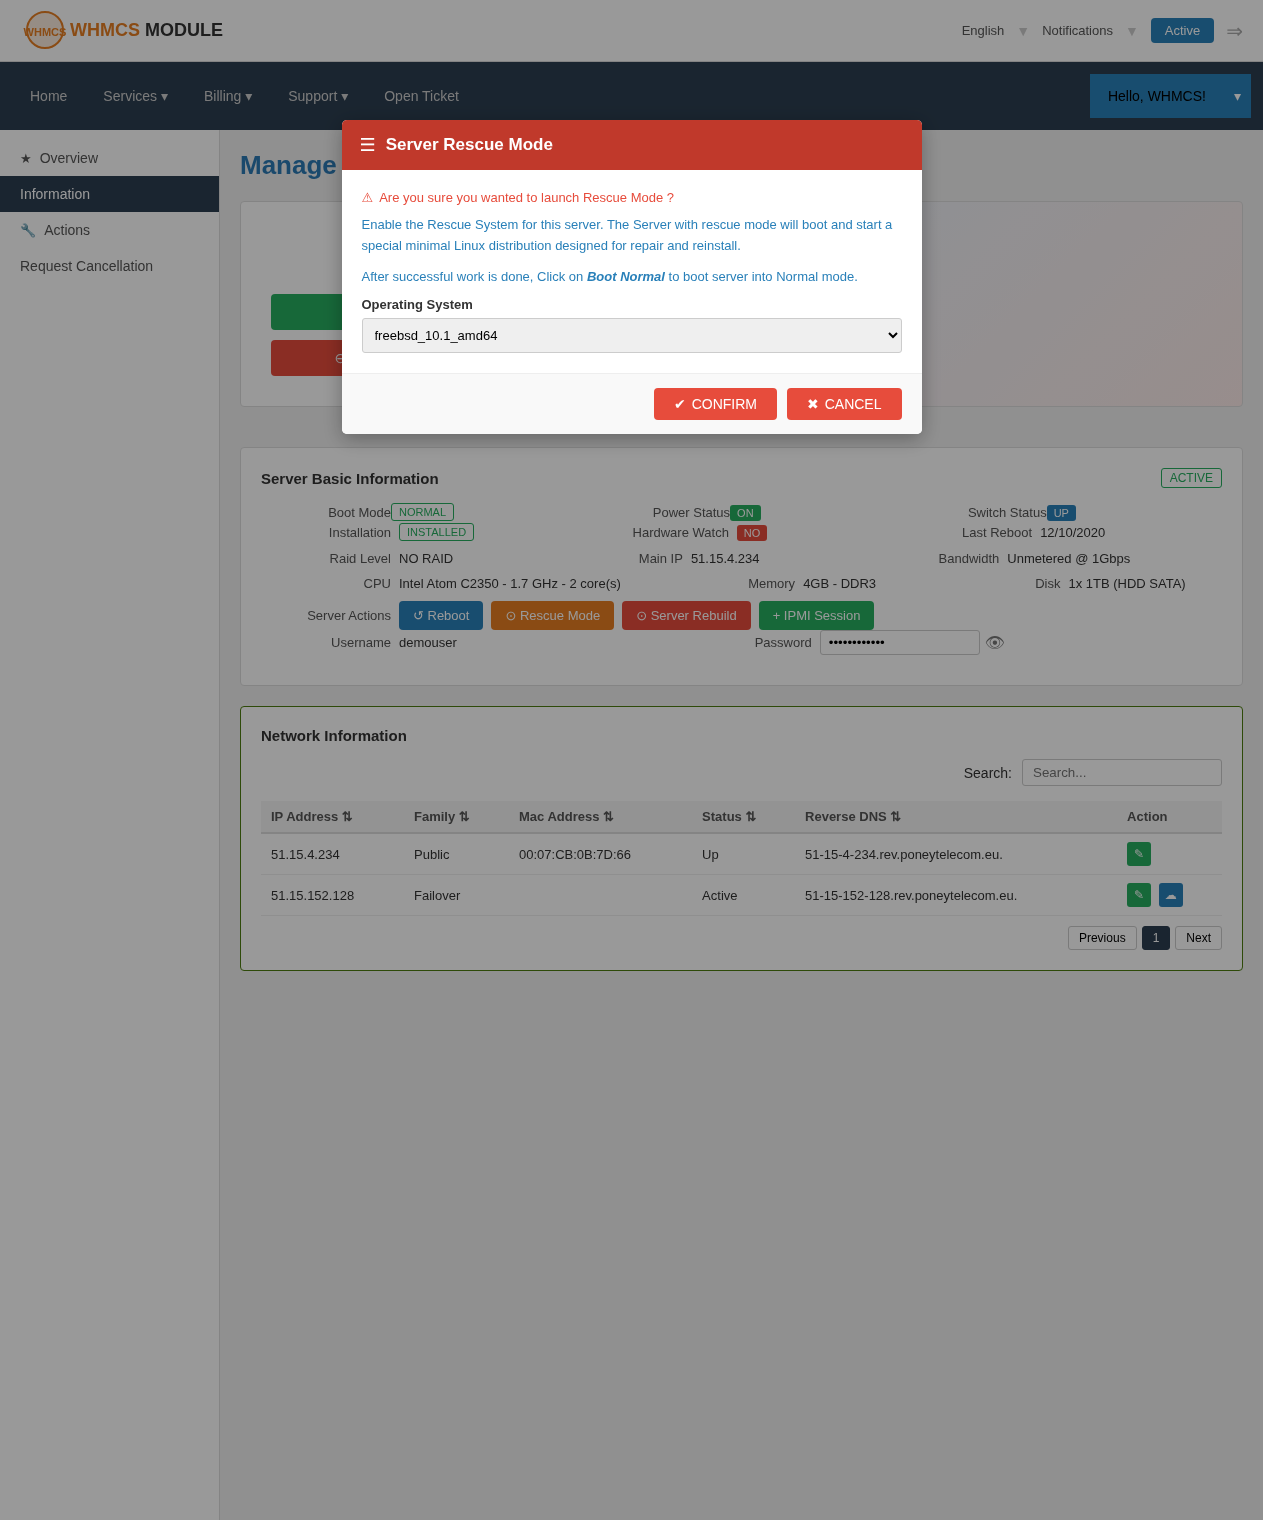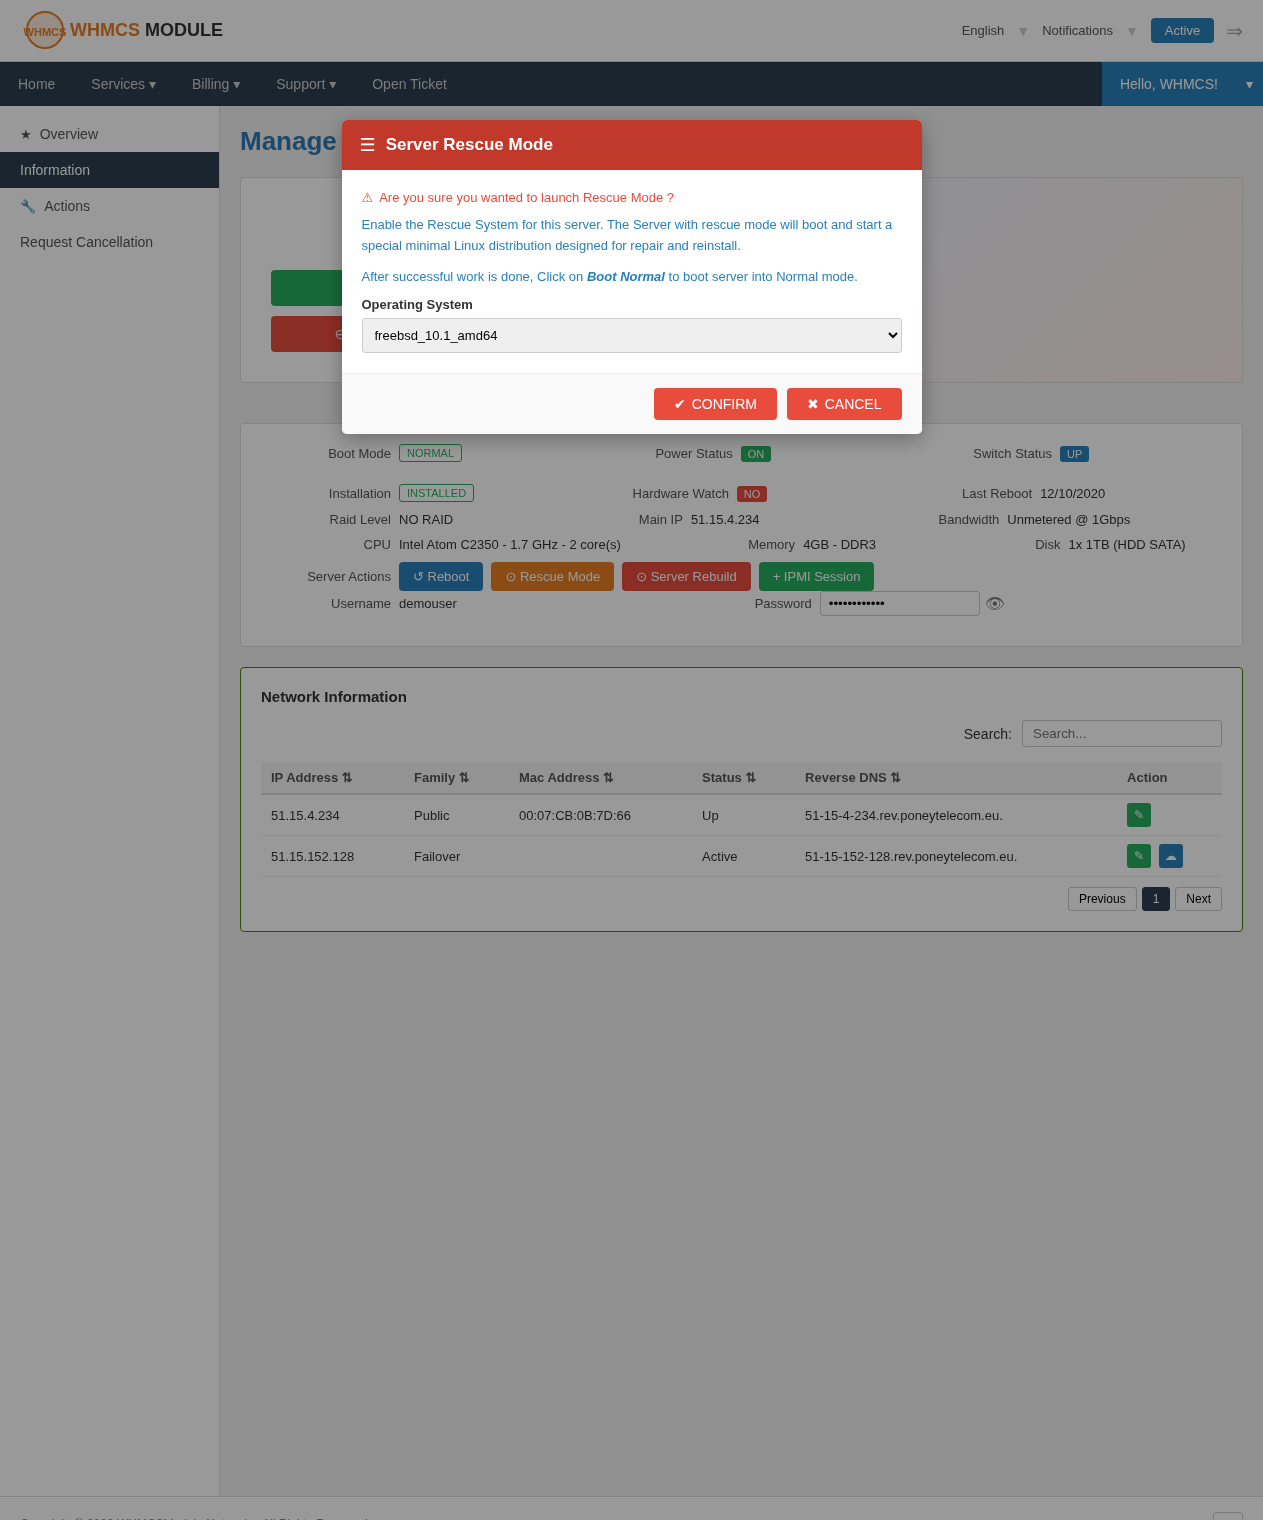--- a/index.html
+++ b/index.html
@@ -8,23 +8,23 @@
     
     .top-bar { background: #fff; padding: 8px 20px; display: flex; align-items: center; justify-content: space-between; border-bottom: 1px solid #ddd; }
     .logo { display: flex; align-items: center; }
     .logo-text { font-size: 18px; font-weight: bold; color: #333; }
     .logo-text span.whmcs { color: #e67e22; }
     .top-right { display: flex; align-items: center; gap: 12px; }
     .top-right a { color: #555; text-decoration: none; font-size: 13px; }
     .btn-logout { background: #2980b9; color: #fff; padding: 5px 14px; border-radius: 4px; border: none; cursor: pointer; font-size: 13px; }
 
     
-    .nav-bar { background: #2c3e50; display: flex; align-items: center; padding: 0; }
+    .nav-bar { background: #2c3e50; display: flex; align-items: center; padding: 12px; }
     .nav-bar a { color: #ccc; text-decoration: none; padding: 14px 18px; display: inline-block; font-size: 14px; }
-    .nav-bar .hello { margin-left: auto; background: #2980b9; color: #ffffff; padding: 14px 18px; cursor: pointer; }
+    .nav-bar .hello { margin-left: auto; background: #2980b9; color: #000000; padding: 14px 18px; cursor: pointer; }
 
     
     .main-container { display: flex; min-height: calc(100vh - 130px); }
 
     
     .sidebar { width: 220px; background: #fff; padding: 10px 0; border-right: 1px solid #ddd; }
     .sidebar-item { padding: 10px 20px; cursor: pointer; color: #555; display: flex; align-items: center; gap: 8px; }
     .sidebar-item.active { background: #2c3e50; color: #fff; }
     .sidebar-item .icon { font-size: 13px; }
 
@@ -165,22 +165,26 @@
       <div class="right-panel-info" style="flex:1; font-size:12px; display:flex; flex-direction:column; justify-content:center; align-items:flex-start;">
         <div style="margin-bottom:6px;">0 INR</div>
         <div style="margin-bottom:6px;">Monthly</div>
         <div style="margin-bottom:6px;">In Payment</div>
         <div style="margin-bottom:6px;">sday, September 24th,</div>
         <div>day, November 24th,</div>
       </div>
     </div>
 
     <div class="info-section">
-
-      <div style="display:grid; grid-template-columns:130px auto 130px auto 140px auto; gap:8px; align-items:center; margin-bottom:22px;">
+      <div class="info-section-header">
+        <span class="info-section-title">Server Basic Information</span>
+        <span class="badge-active">ACTIVE</span>
+      </div>
+
+      <div style="display:grid; grid-template-columns:130px auto 130px auto 140px auto; align-items:center; margin-bottom:2px;">
         <div style="text-align:right;color:#555;font-size:13px;">Boot Mode</div>
         <div><span class="tag-normal">NORMAL</span></div>
         <div style="text-align:right;color:#555;font-size:13px;">Power Status</div>
         <div><span class="tag-on">ON</span></div>
         <div style="text-align:right;color:#555;font-size:13px;">Switch Status</div>
         <div><span class="tag-up">UP</span></div>
       </div>
 
       <div style="display:grid; grid-template-columns:130px auto 130px auto 140px auto; gap:8px; align-items:center; margin-bottom:10px;">
         <div style="text-align:right;color:#555;font-size:13px;">Installation</div>

